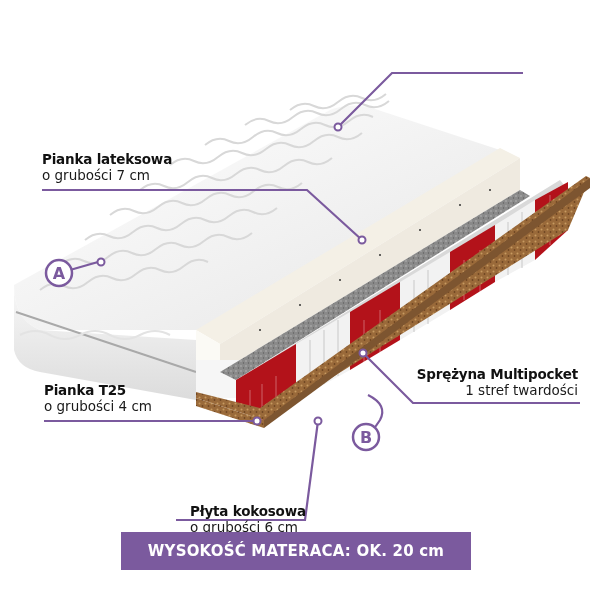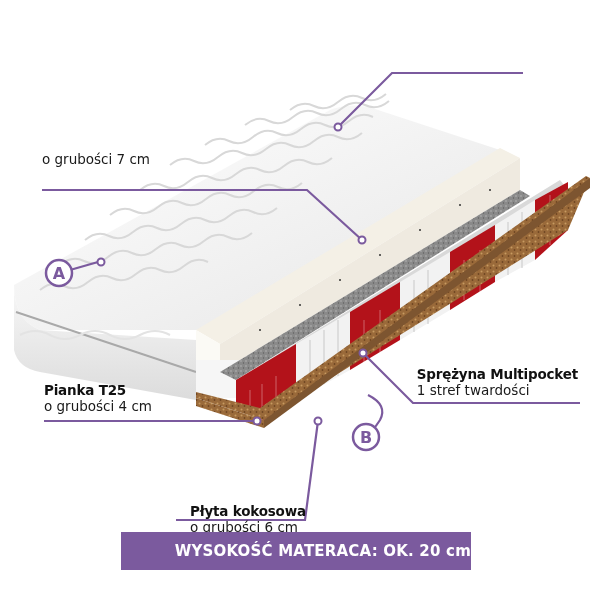--- a/index.html
+++ b/index.html
@@ -2,24 +2,24 @@
 <html><head>
   <meta charset="utf-8">
   <style>
     html, body { margin: 0; padding: 0; background: #ffffff; }
     body { width: 600px; height: 600px; position: relative; overflow: hidden; font-family: "DejaVu Sans", sans-serif; }
     .stage { position: absolute; left: 0; top: 0; width: 600px; height: 600px; }
     svg.art { position: absolute; left: 0; top: 0; }
     .label { position: absolute; color: #111; line-height: 1.15; }
     .label .t { font-weight: 700; font-size: 13.5px; letter-spacing: -0.2px; display: block; }
     .label .s { font-weight: 400; font-size: 13.5px; display: block; color: #1a1a1a; }
-    .label.right { }
+    .label.right { text-align: right; }
     .banner {
       position: absolute; left: 121px; top: 532px; width: 350px; height: 38px;
-      background: #7b5a9e; color: #fff; display: flex; align-items: center; justify-content: flex-end;
+      background: #7b5a9e; color: #fff; display: flex; align-items: center; justify-content: center;
       font-weight: 700; font-size: 15px; letter-spacing: 0.2px;
     }
   </style>
 </head>
 <body>
 
 <div class="stage">
 
   <svg class="art" width="600" height="600" viewBox="0 0 600 600">
     <defs>
@@ -148,20 +148,21 @@
       <text x="59" y="279" text-anchor="middle" font-family="DejaVu Sans, sans-serif" font-weight="700" font-size="16" fill="#7b5a9e">A</text>
     </g>
     <g>
       <circle cx="366" cy="437" r="13" fill="#ffffff" stroke="#7b5a9e" stroke-width="2.5"></circle>
       <text x="366" y="443" text-anchor="middle" font-family="DejaVu Sans, sans-serif" font-weight="700" font-size="16" fill="#7b5a9e">B</text>
     </g>
   </svg>
 
 
   <div class="label" style="left:42px; top:152px;">
+    <span class="t">Pianka lateksowa</span>
     <span class="s">o grubości 7 cm</span>
   </div>
 
   <div class="label" style="left:44px; top:383px;">
     <span class="t">Pianka T25</span>
     <span class="s">o grubości 4 cm</span>
   </div>
 
   <div class="label right" style="right:22px; top:367px;">
     <span class="t">Sprężyna Multipocket</span>

